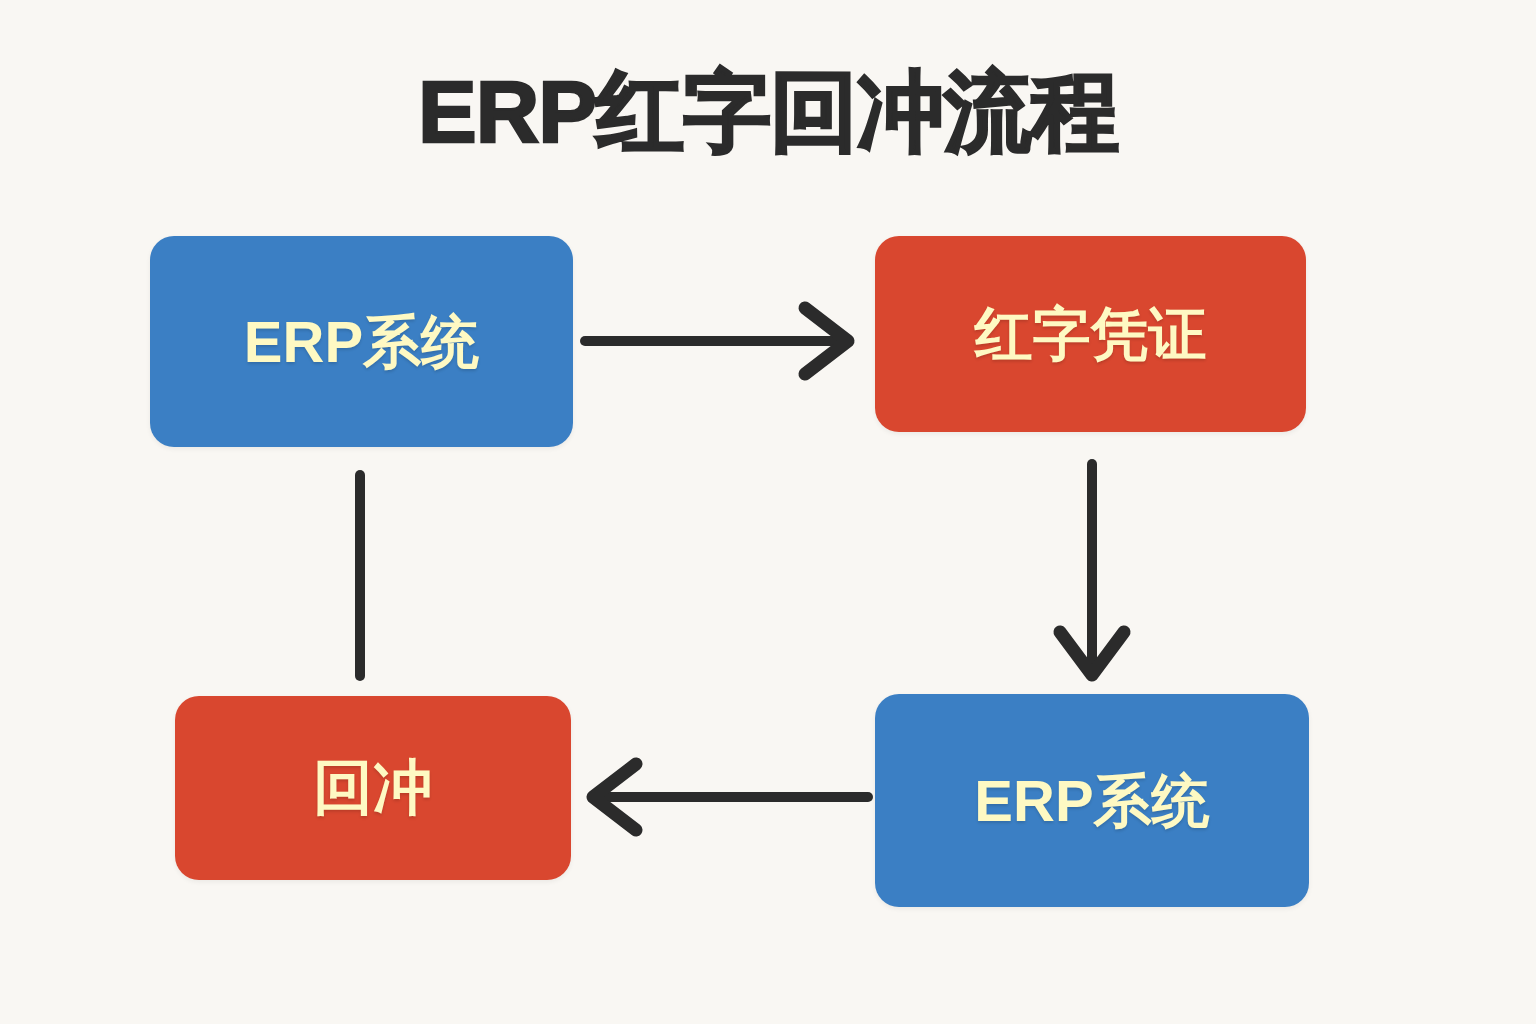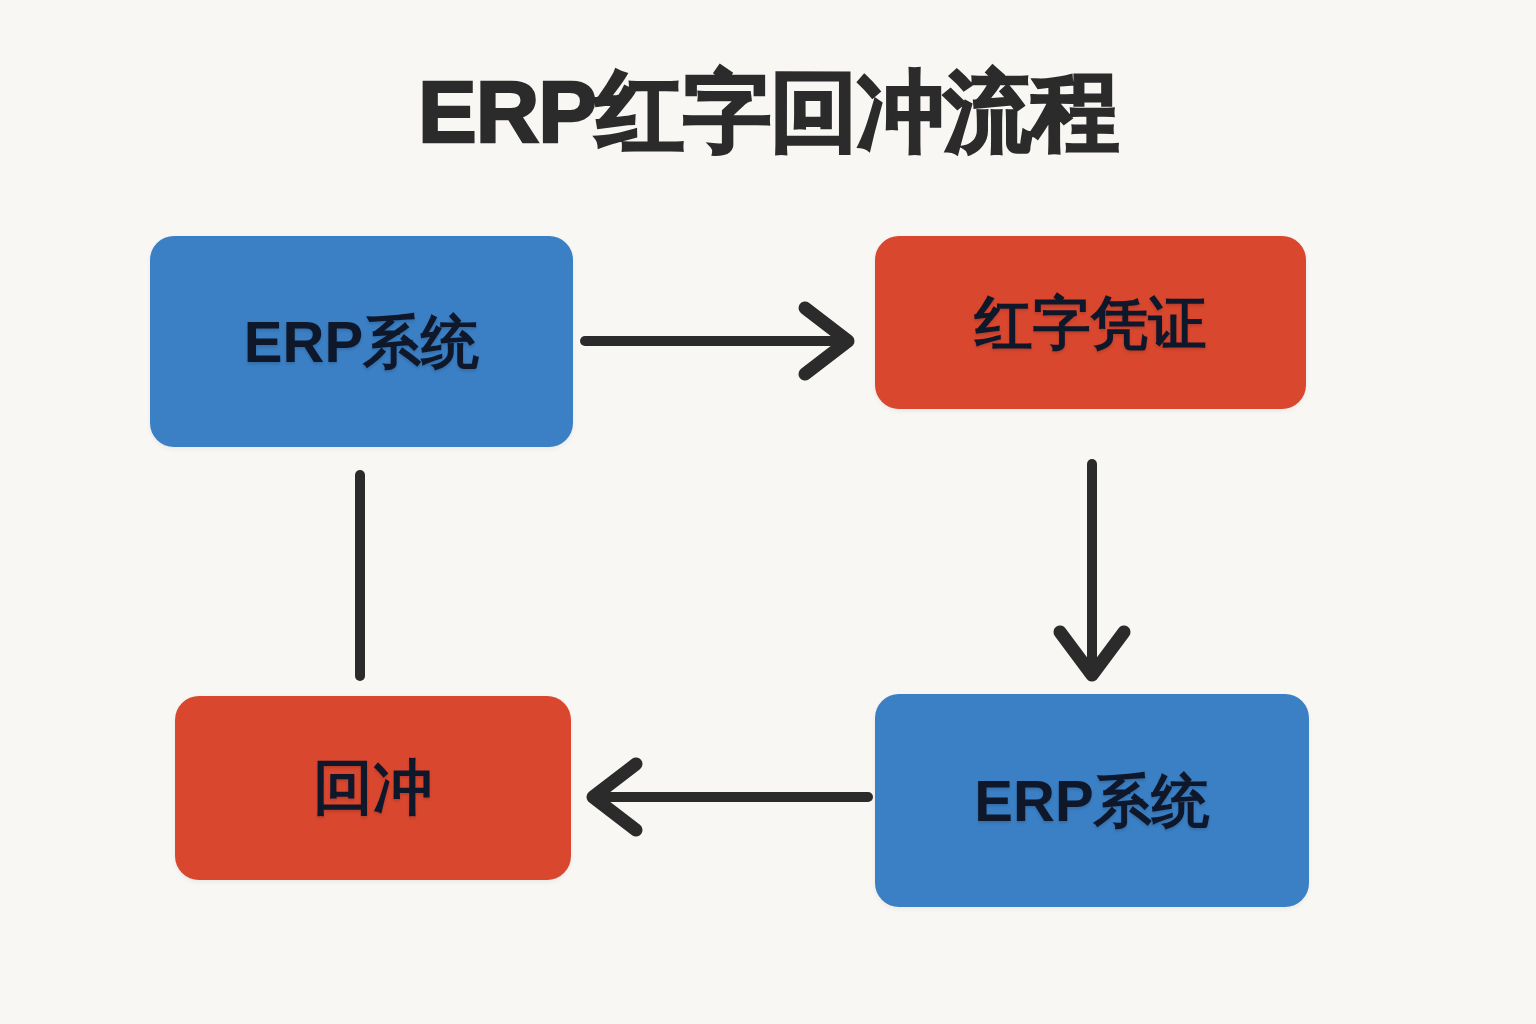--- a/index.html
+++ b/index.html
@@ -46,31 +46,31 @@
     align-items: center;
     justify-content: center;
     border-radius: 24px;
     box-sizing: border-box;
     box-shadow: 0 2px 5px rgba(0,0,0,0.06);
   }
   .node-label {
     font-size: 58px;
     line-height: 60px;
     font-weight: 700;
-    color: #0f172a;
+    color: #fef9c3;
     letter-spacing: 0px;
     white-space: nowrap;
     text-shadow: 0 2px 3px rgba(0,0,0,0.14);
     user-select: none;
   }
   .node.blue  { background: #3B7FC4; }
   .node.red   { background: #D9472F; }
 
   #node-erp-top      { left: 150px; top: 222px;  width: 423px; height: 211px; }
-  #node-red-voucher  { left: 875px; top: 222px;  width: 431px; height: 173px; }
+  #node-red-voucher  { left: 875px; top: 222px;  width: 431px; height: 196px; }
   #node-reversal     { left: 175px; top: 682px;  width: 396px; height: 184px; }
   #node-erp-bottom   { left: 875px; top: 680px;  width: 434px; height: 213px; }
 
   #node-reversal .node-label { font-size: 60px; }
 
   
   #connectors {
     position: absolute;
     left: 0;
     top: 0;

